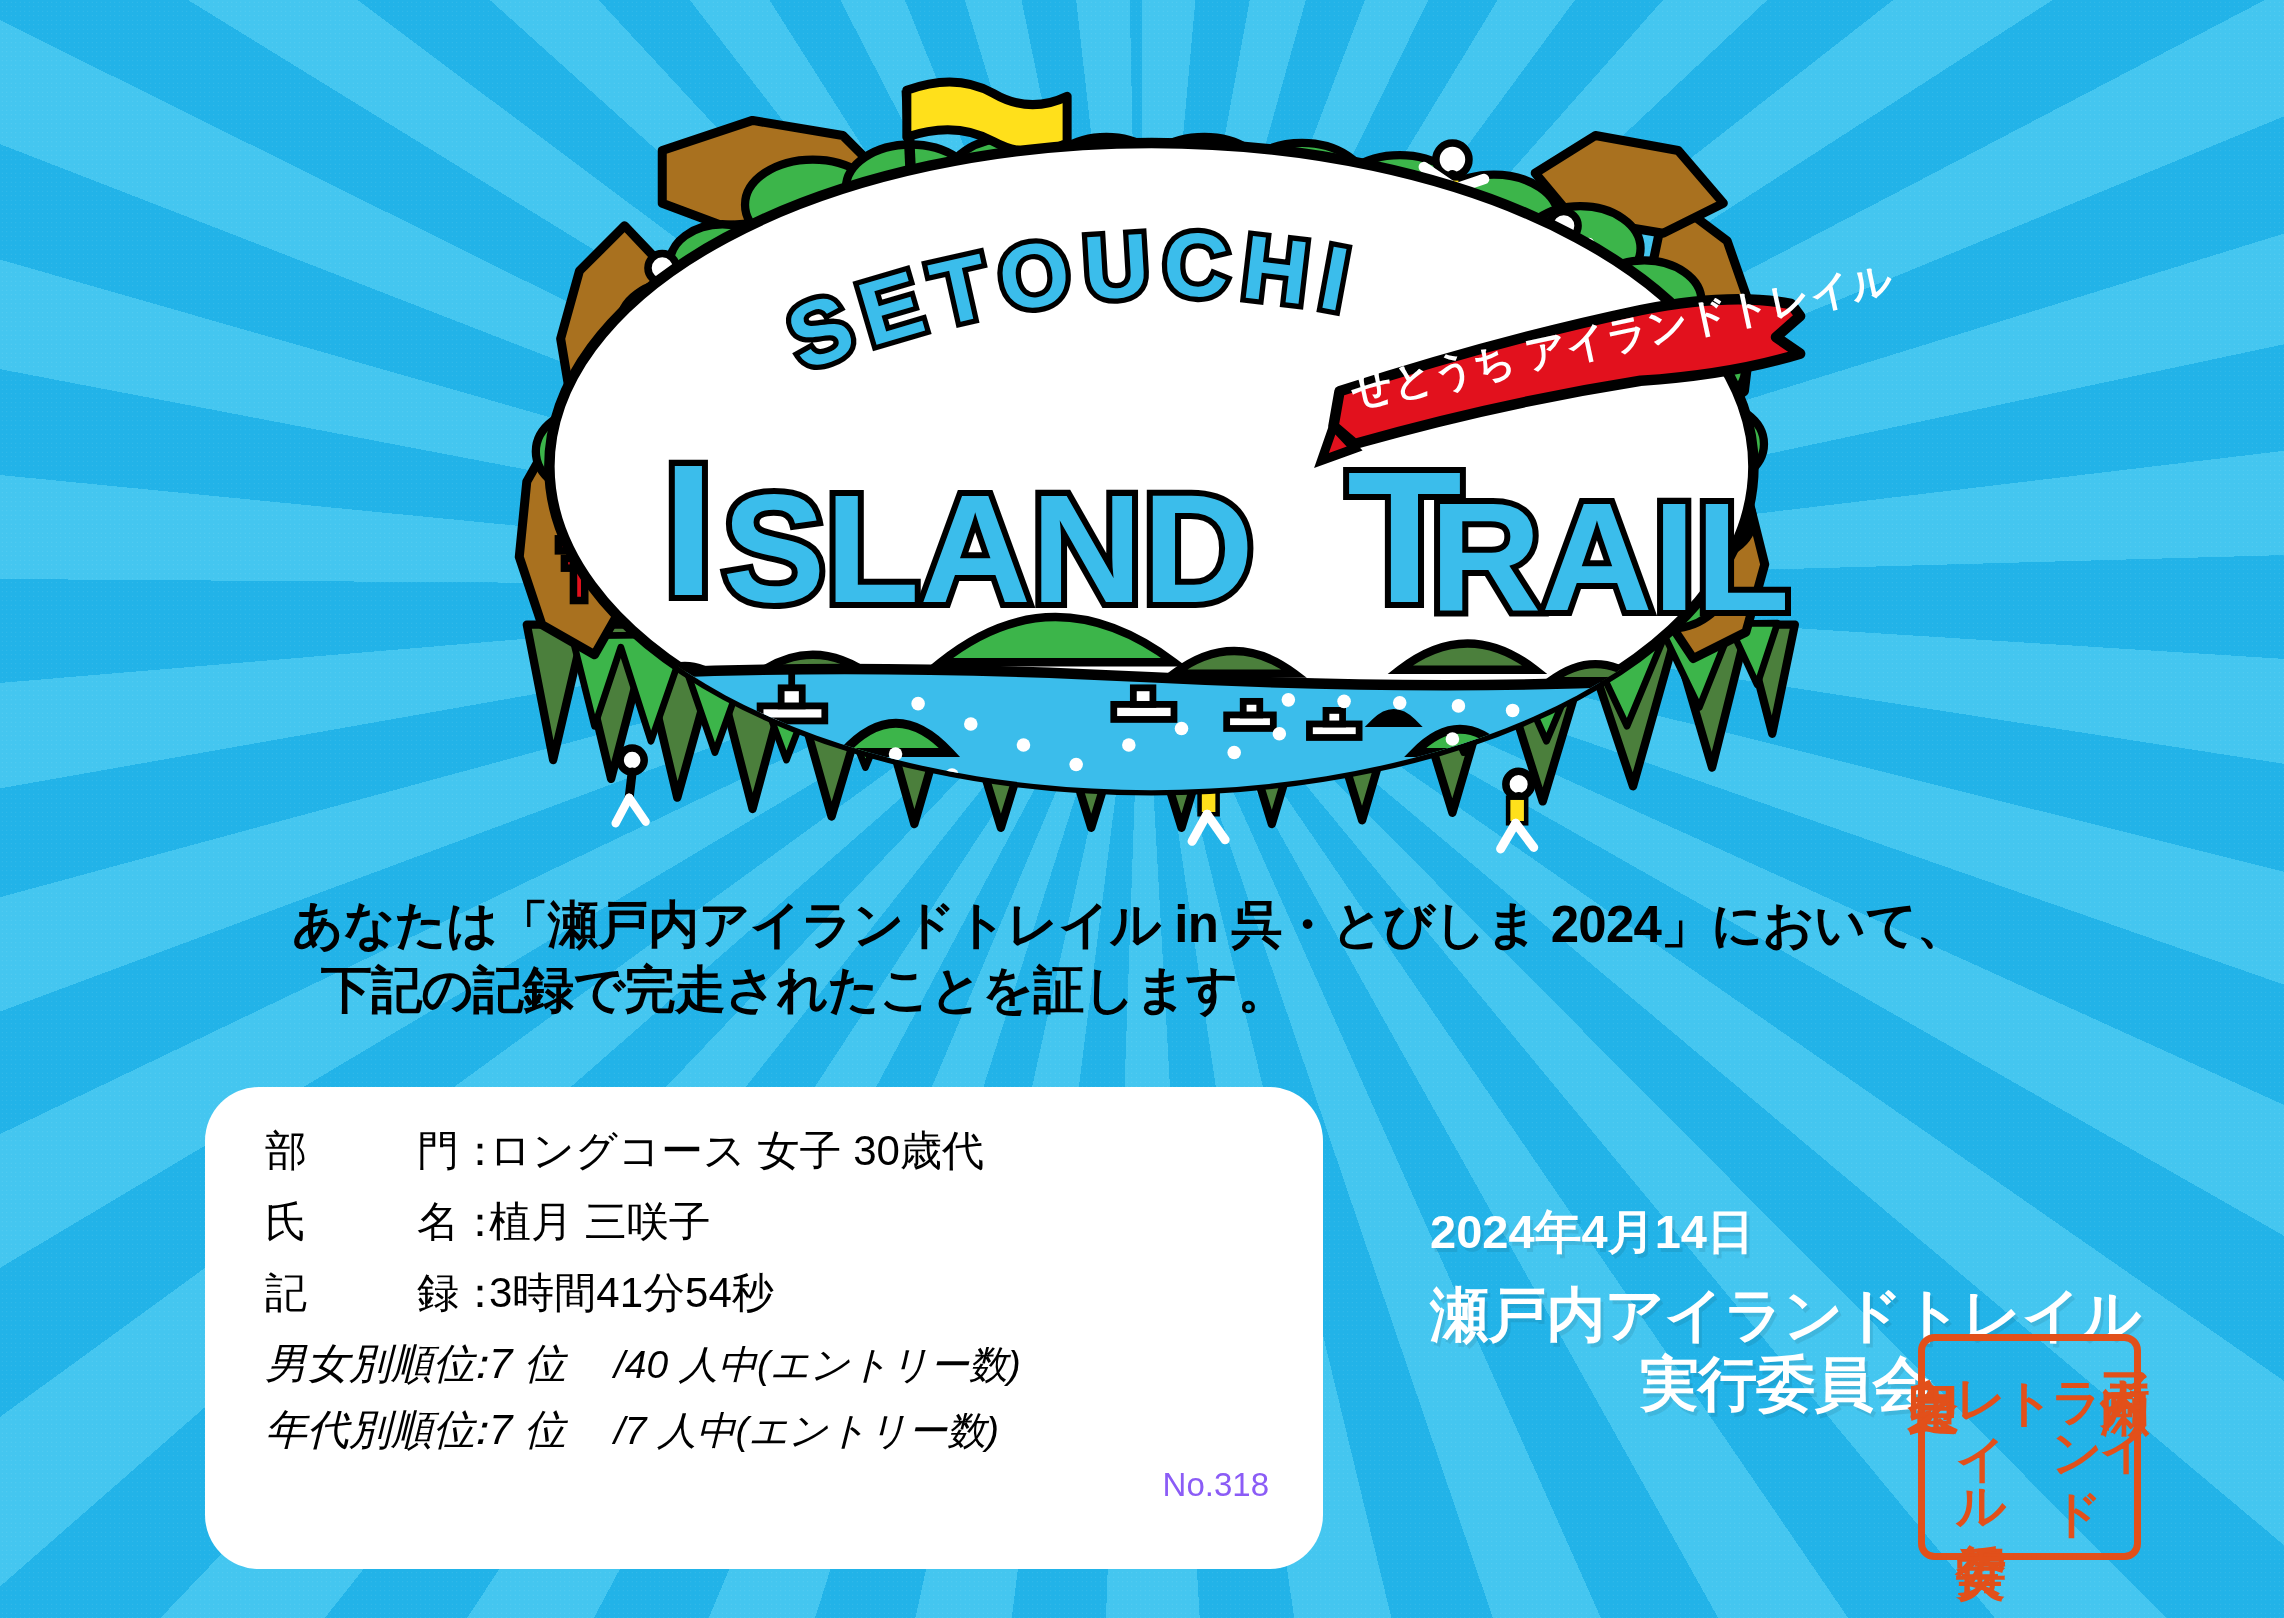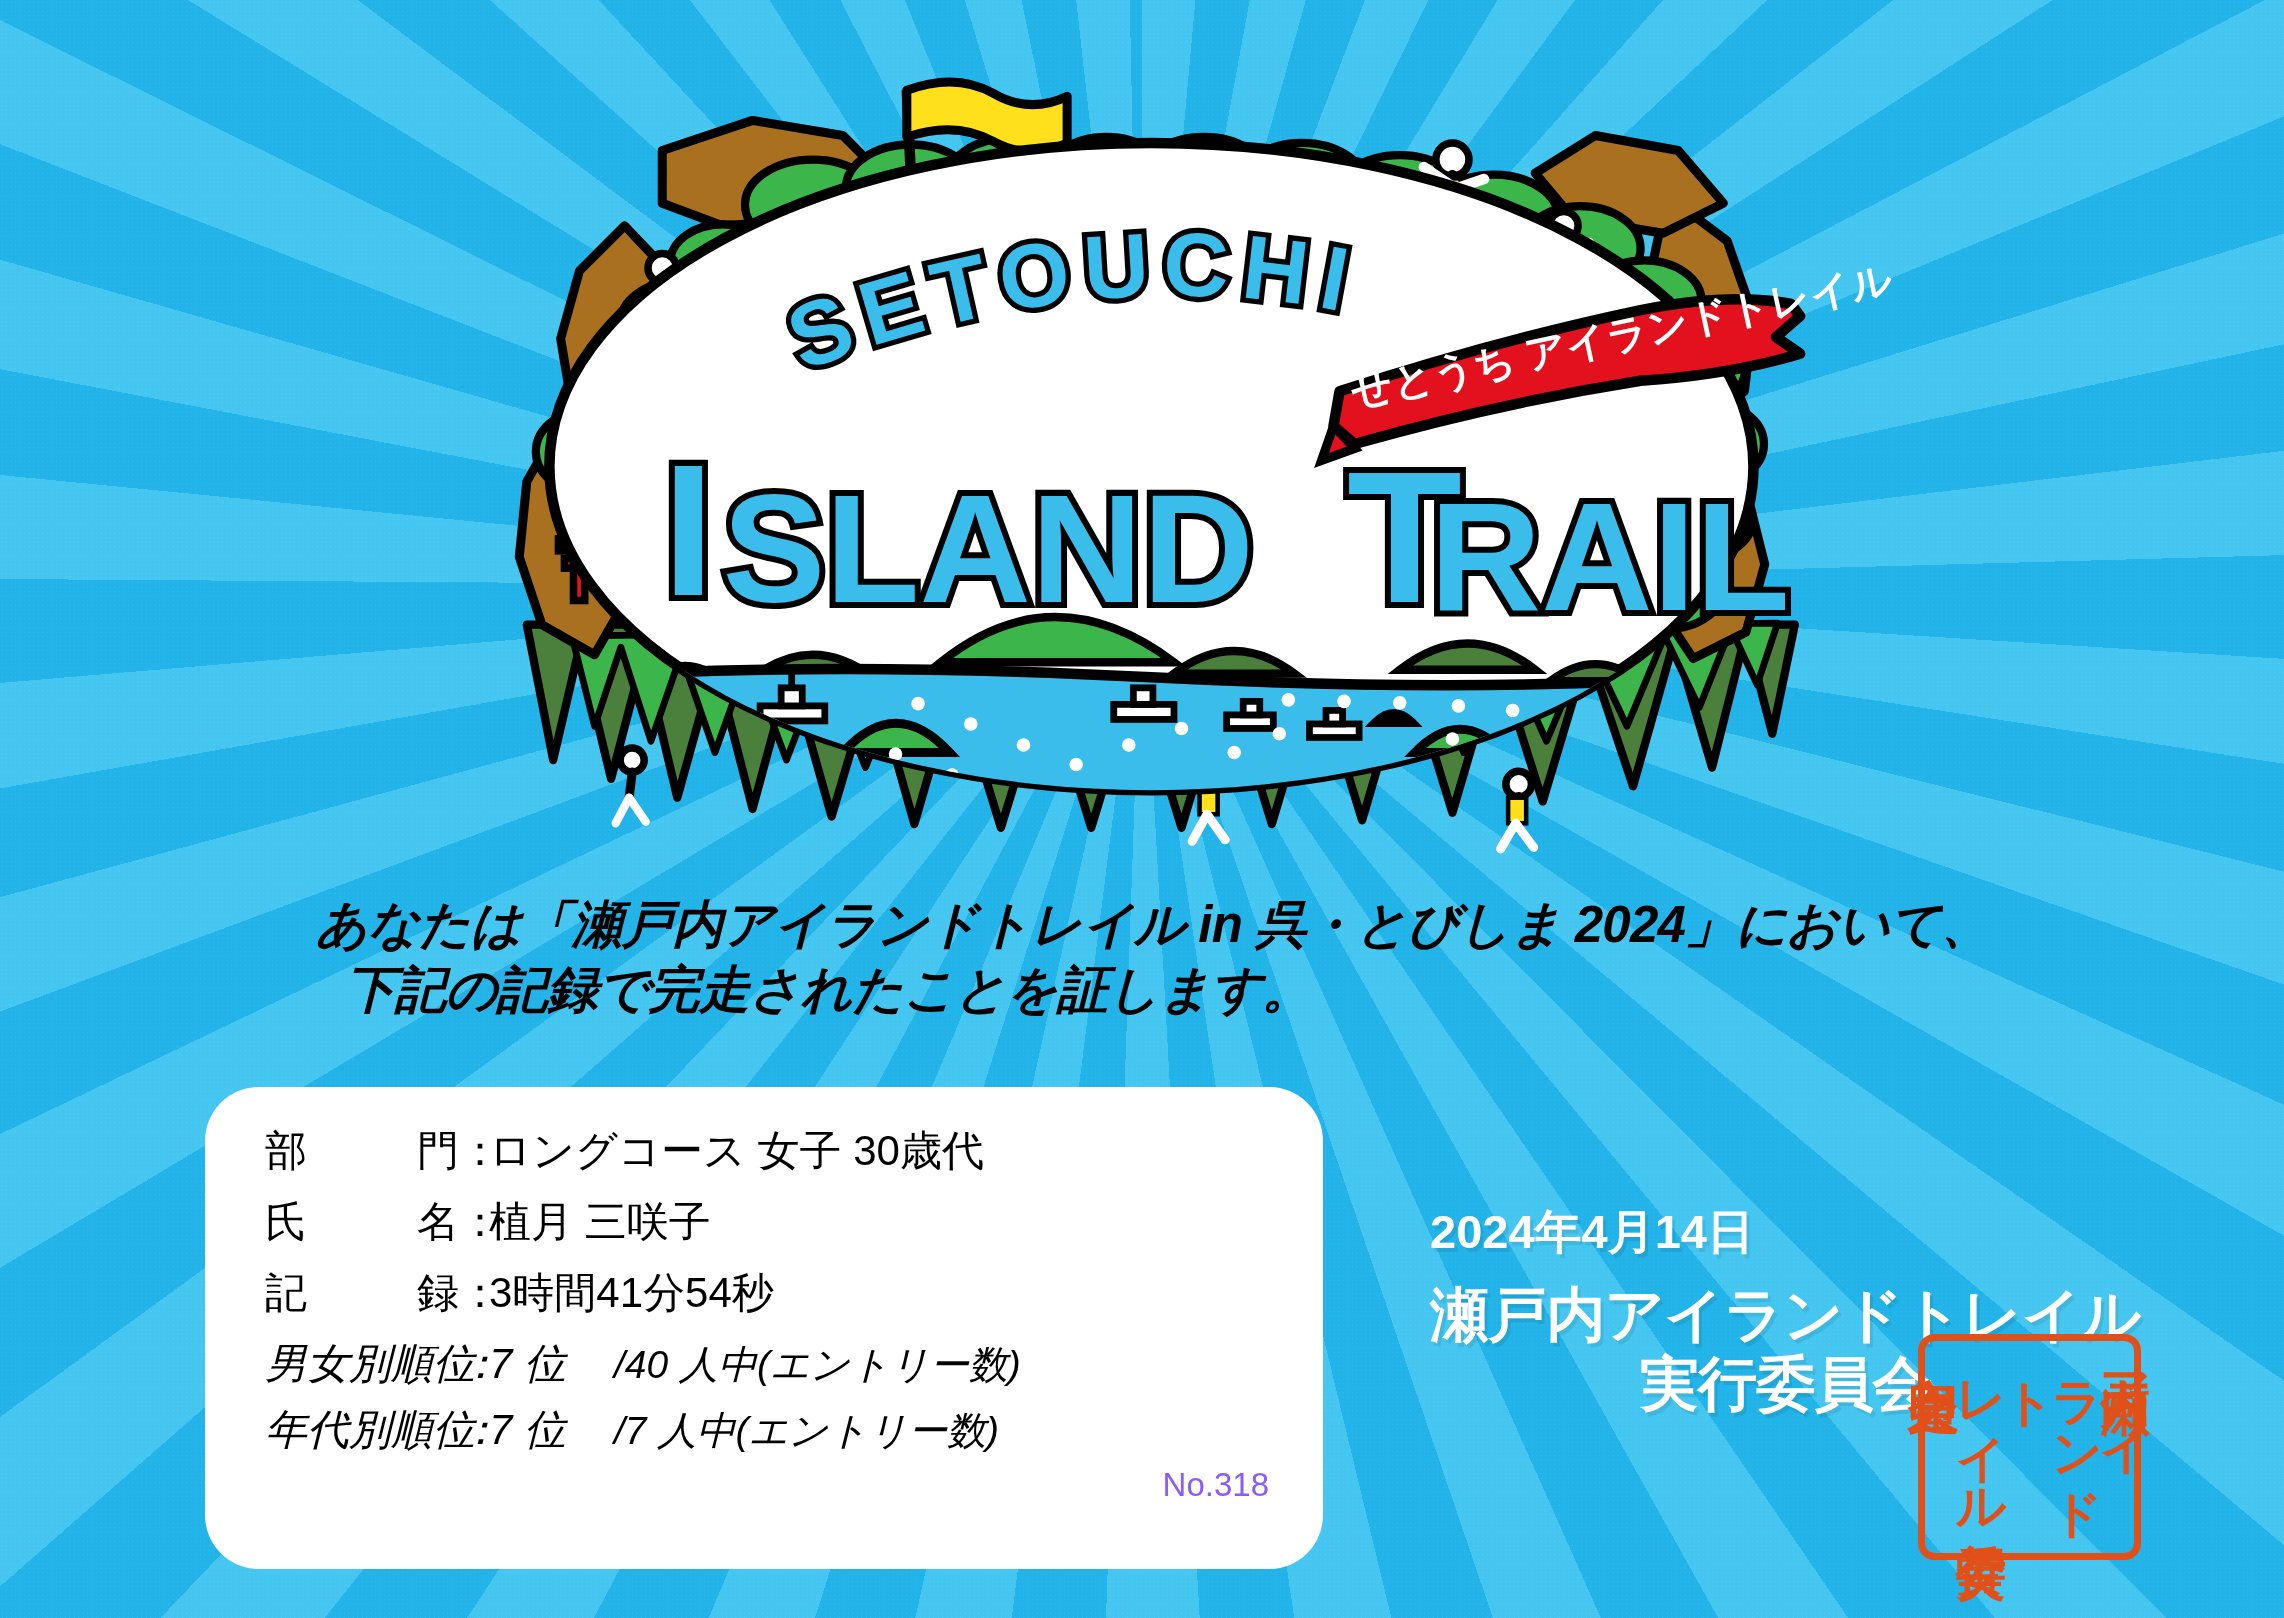--- a/index.html
+++ b/index.html
@@ -39,29 +39,28 @@
     position: absolute;
     left: 0; top: 0;
     width: 2284px; height: 888px;
     z-index: 3;
   }
   #logo-svg { display:block; width: 2284px; height: 888px; }
 
   
   #declaration {
     position: absolute;
-    left: 316px; top: 892px;
+    left: 292px; top: 892px;
     width: 1731px;
     z-index: 4;
     color: #000;
     font-size: 51px;
     font-weight: bold;
     line-height: 1.28;
     letter-spacing: -0.8px;
-    font-style: italic;
   }
   #declaration .line2 { padding-left: 29px; }
 
   
   #record-card {
     position: absolute;
     left: 205px; top: 1087px;
     width: 1118px; height: 482px;
     background: #ffffff;
     border-radius: 54px;

